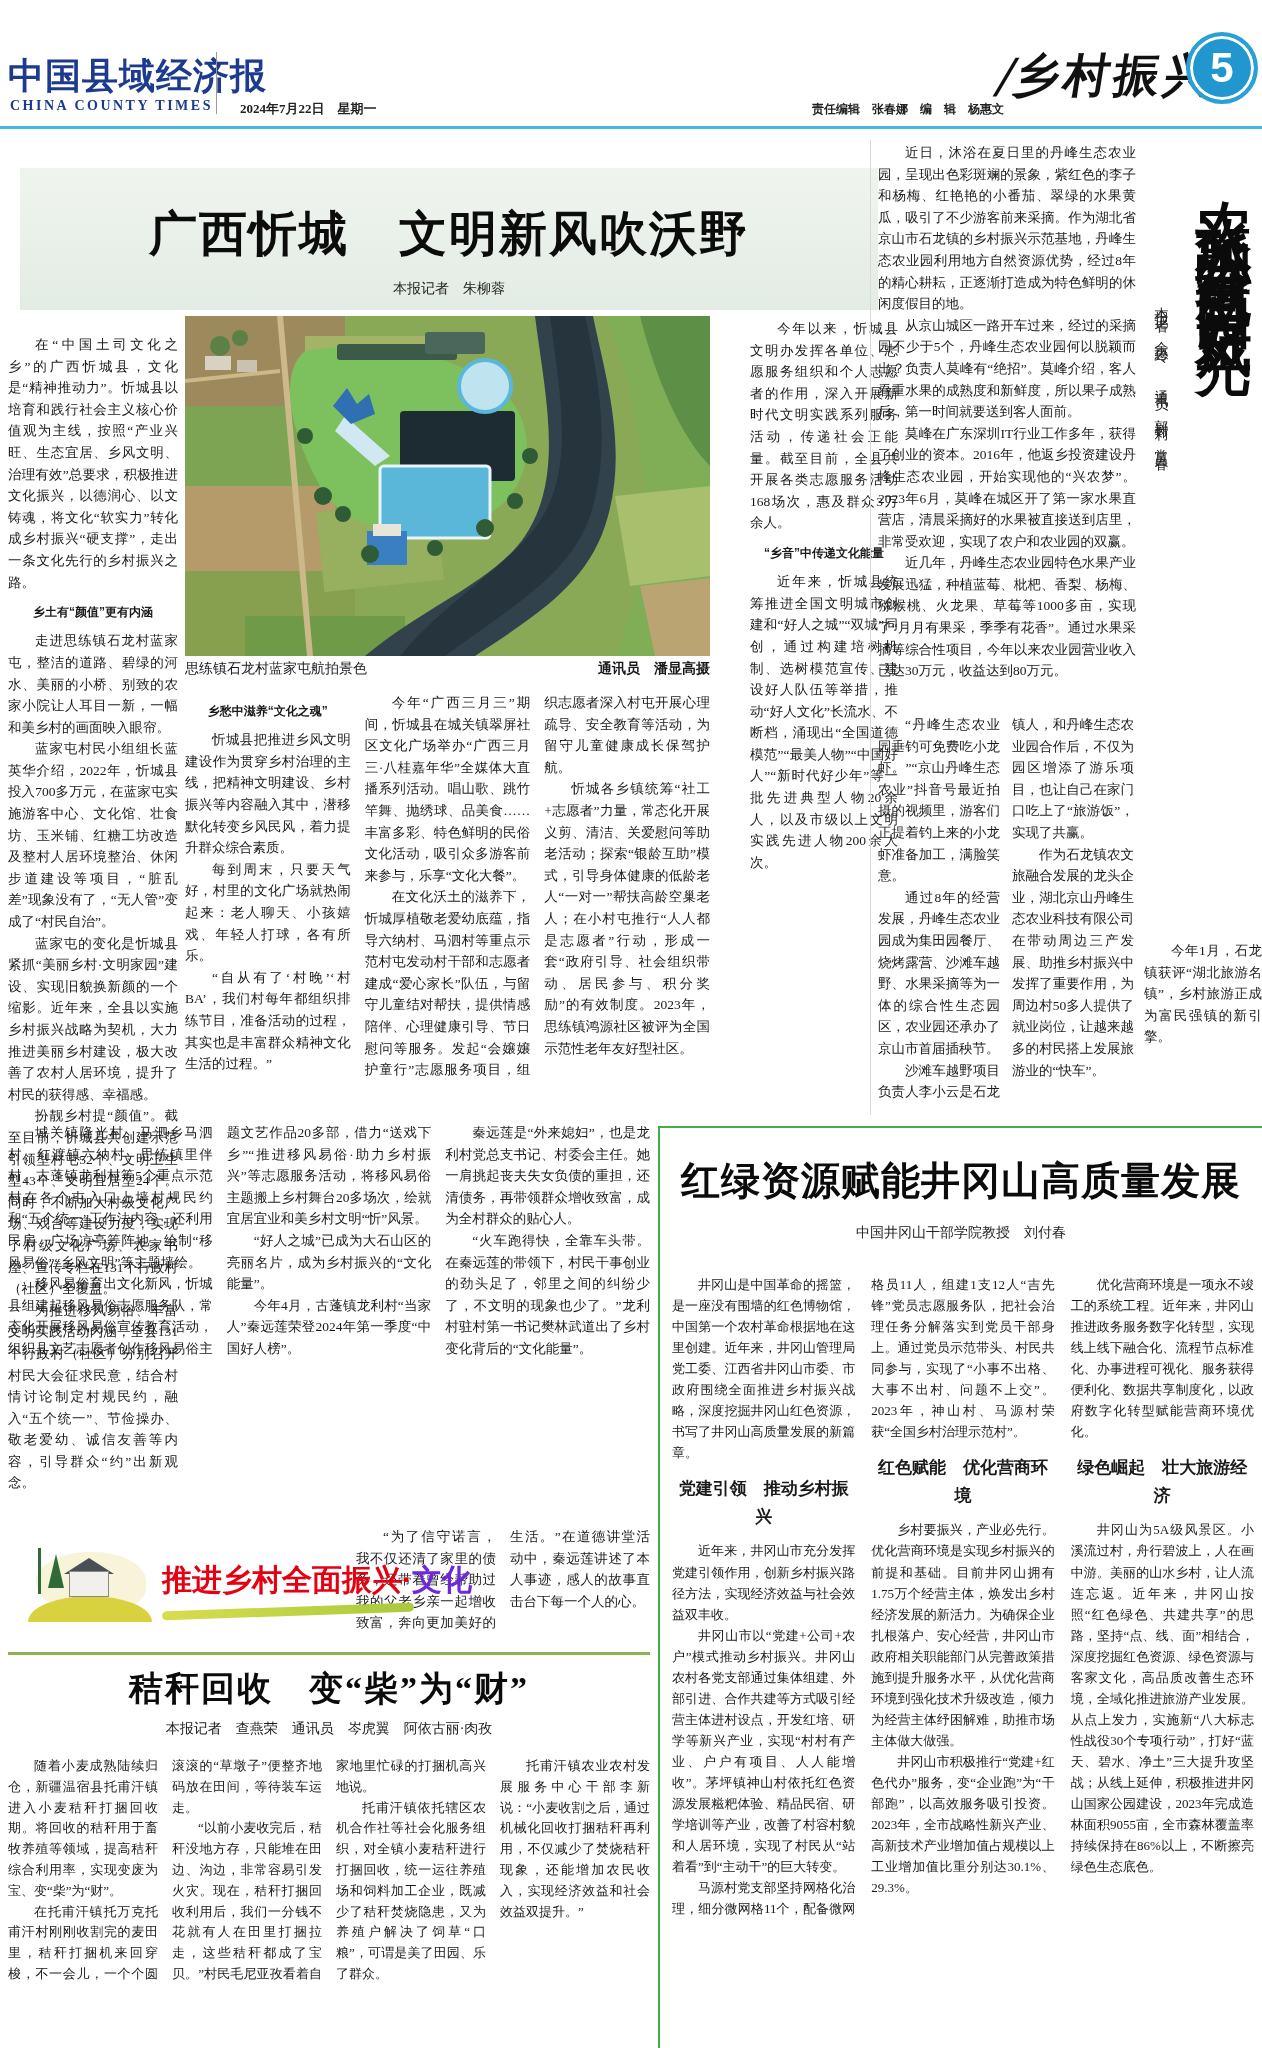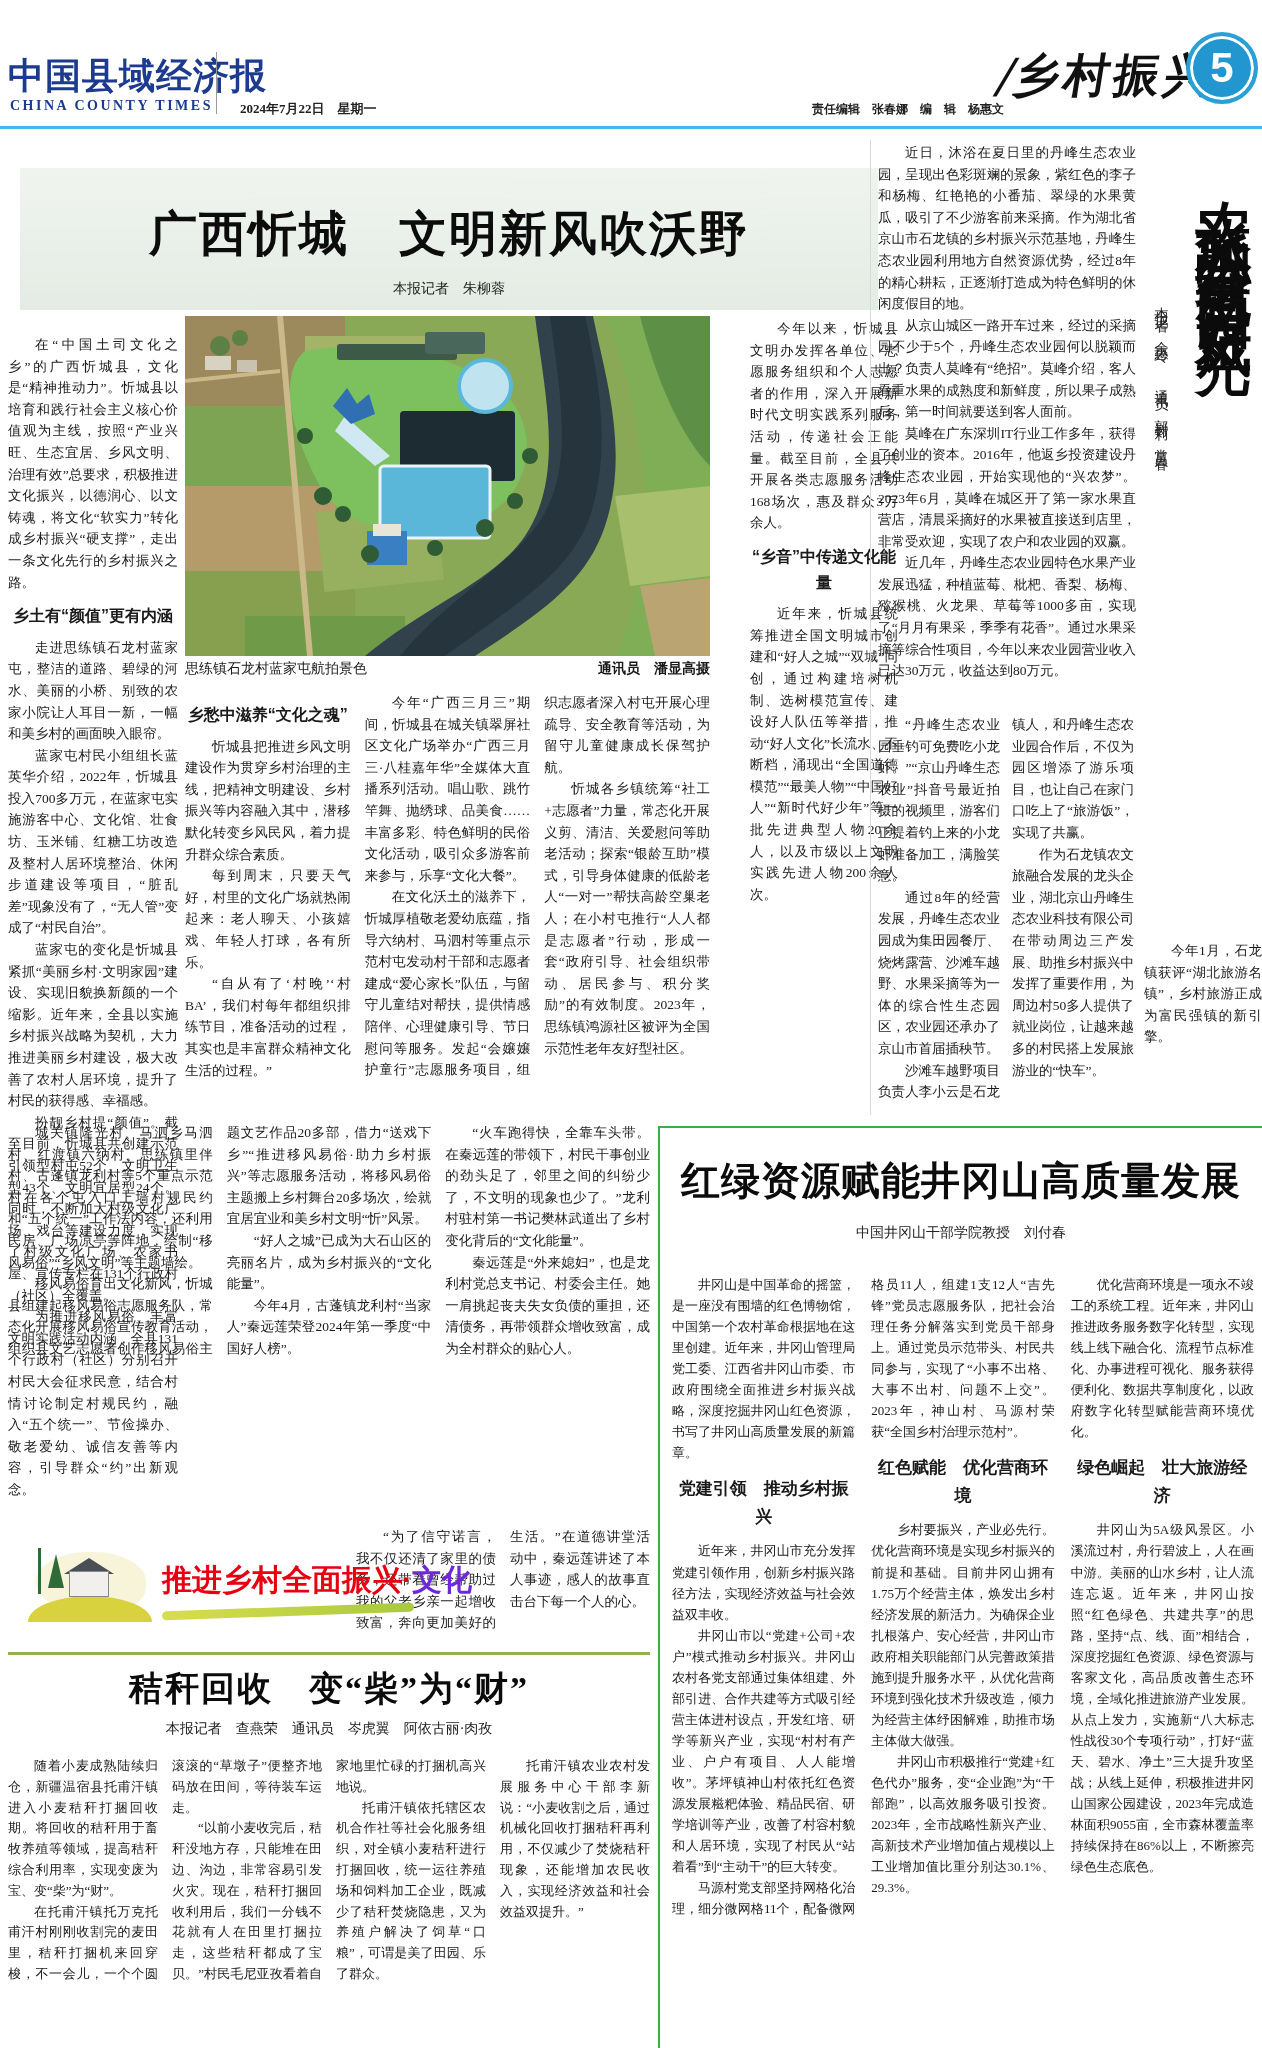--- a/index.html
+++ b/index.html
@@ -24,21 +24,21 @@
   .cyan-rule{position:absolute;left:0;top:126px;width:1262px;height:3px;background:#45b8e8;}
   
   .banner{position:absolute;left:20px;top:168px;width:858px;height:142px;
       background:linear-gradient(180deg,#f0f4ef 0%,#e3ece4 100%);}
   .main-headline{margin:34px 0 0;text-align:center;font-size:48px;font-weight:bold;color:#0c0c0c;
       font-family:"Liberation Sans","DejaVu Sans",sans-serif;letter-spacing:2px;}
   .main-byline{margin-top:14px;text-align:center;font-size:14px;color:#222;}
   .flow{position:absolute;overflow:hidden;font-size:13.5px;line-height:1.6;text-align:justify;}
   .flow p.para{margin:0;text-indent:2em;}
   .flow .subhead{font-family:"Liberation Sans","DejaVu Sans",sans-serif;font-weight:bold;
-      font-size:16px;text-align:center;margin:10px 0 8px;text-indent:0;}
+      font-size:12px;text-align:center;margin:10px 0 8px;text-indent:0;}
   #region-left{left:8px;top:334px;width:170px;height:1186px;}
   #region-right{left:750px;top:318px;width:148px;height:796px;}
   #region-below-photo{left:185px;top:692px;width:525px;height:422px;column-count:3;column-gap:14px;}
   #region-lower{left:8px;top:1122px;width:642px;height:398px;column-count:3;column-gap:14px;}
   #region-beside-promo{left:356px;top:1526px;width:294px;height:118px;column-count:2;column-gap:14px;}
   
   .photo{position:absolute;left:185px;top:316px;width:525px;height:340px;overflow:hidden;}
   .caption-row{position:absolute;left:185px;top:660px;width:525px;display:flex;
       justify-content:space-between;font-size:14px;}
   .caption-credit{font-weight:bold;}
@@ -185,22 +185,22 @@
       <p class="para">“自从有了‘村晚’‘村BA’，我们村每年都组织排练节目，准备活动的过程，其实也是丰富群众精神文化生活的过程。”</p>
       <p class="para">今年“广西三月三”期间，忻城县在城关镇翠屏社区文化广场举办“广西三月三·八桂嘉年华”全媒体大直播系列活动。唱山歌、跳竹竿舞、抛绣球、品美食……丰富多彩、特色鲜明的民俗文化活动，吸引众多游客前来参与，乐享“文化大餐”。</p>
       <p class="para">在文化沃土的滋养下，忻城厚植敬老爱幼底蕴，指导六纳村、马泗村等重点示范村屯发动村干部和志愿者建成“爱心家长”队伍，与留守儿童结对帮扶，提供情感陪伴、心理健康引导、节日慰问等服务。发起“会嬢嬢　护童行”志愿服务项目，组织志愿者深入村屯开展心理疏导、安全教育等活动，为留守儿童健康成长保驾护航。</p>
       <p class="para">忻城各乡镇统筹“社工+志愿者”力量，常态化开展义剪、清洁、关爱慰问等助老活动；探索“银龄互助”模式，引导身体健康的低龄老人“一对一”帮扶高龄空巢老人；在小村屯推行“人人都是志愿者”行动，形成一套“政府引导、社会组织带动、居民参与、积分奖励”的有效制度。2023年，思练镇鸿源社区被评为全国示范性老年友好型社区。</p>
     </div>
   <div id="region-lower" class="flow">
       <p class="para">城关镇隆光村、马泗乡马泗村、红渡镇六纳村、思练镇里伴村、古蓬镇龙利村等5个重点示范村在各个屯入口上墙村规民约和“五个统一”工作法内容，还利用民房、广场凉亭等阵地，绘制“移风易俗”“乡风文明”等主题墙绘。</p>
       <p class="para">移风易俗育出文化新风，忻城县组建起移风易俗志愿服务队，常态化开展移风易俗宣传教育活动，组织县文艺志愿者创作移风易俗主题文艺作品20多部，借力“送戏下乡”“推进移风易俗·助力乡村振兴”等志愿服务活动，将移风易俗主题搬上乡村舞台20多场次，绘就宜居宜业和美乡村文明“忻”风景。</p>
       <p class="para">“好人之城”已成为大石山区的亮丽名片，成为乡村振兴的“文化能量”。</p>
       <p class="para">今年4月，古蓬镇龙利村“当家人”秦远莲荣登2024年第一季度“中国好人榜”。</p>
+      <p class="para">秦远莲是“外来媳妇”，也是龙利村党总支书记、村委会主任。她一肩挑起丧夫失女负债的重担，还清债务，再带领群众增收致富，成为全村群众的贴心人。</p>
       <p class="para">“火车跑得快，全靠车头带。在秦远莲的带领下，村民干事创业的劲头足了，邻里之间的纠纷少了，不文明的现象也少了。”龙利村驻村第一书记樊林武道出了乡村变化背后的“文化能量”。</p>
-      <p class="para">秦远莲是“外来媳妇”，也是龙利村党总支书记、村委会主任。她一肩挑起丧夫失女负债的重担，还清债务，再带领群众增收致富，成为全村群众的贴心人。</p>
     </div>
   <div id="region-beside-promo" class="flow">
       <p class="para">“为了信守诺言，我不仅还清了家里的债务，还带着曾经帮助过我的父老乡亲一起增收致富，奔向更加美好的生活。”在道德讲堂活动中，秦远莲讲述了本人事迹，感人的故事直击台下每一个人的心。</p>
     </div>
 
   <div class="v-rule"></div>
 
   <div id="art2-top" class="flow">
       <p class="para">近日，沐浴在夏日里的丹峰生态农业园，呈现出色彩斑斓的景象，紫红色的李子和杨梅、红艳艳的小番茄、翠绿的水果黄瓜，吸引了不少游客前来采摘。作为湖北省京山市石龙镇的乡村振兴示范基地，丹峰生态农业园利用地方自然资源优势，经过8年的精心耕耘，正逐渐打造成为特色鲜明的休闲度假目的地。</p>
       <p class="para">从京山城区一路开车过来，经过的采摘园不少于5个，丹峰生态农业园何以脱颖而出？负责人莫峰有“绝招”。莫峰介绍，客人看重水果的成熟度和新鲜度，所以果子成熟后，第一时间就要送到客人面前。</p>

